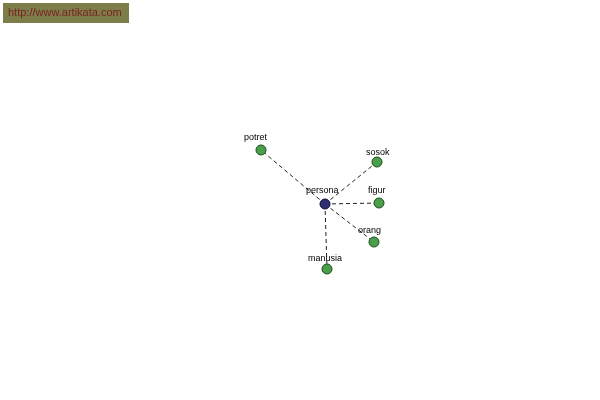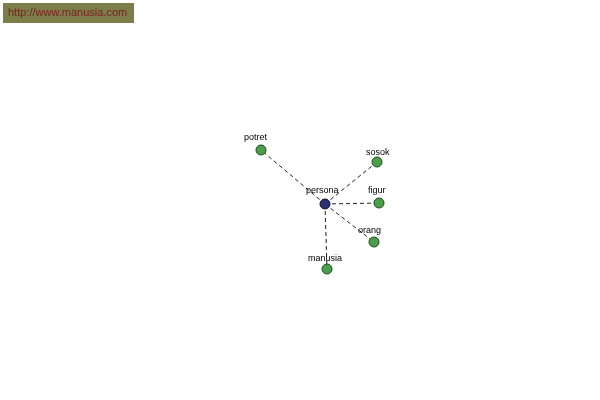--- a/index.html
+++ b/index.html
@@ -38,21 +38,21 @@
   }
   #graph-svg circle {
     cursor: pointer;
   }
 </style>
 </head>
 <body>
 
 <div class="page">
   <div class="banner">
-    <span>http://www.manusia.com</span>
+    <span>http://www.artikata.com</span>
   </div>
   <svg id="graph-svg" width="600" height="400" viewBox="0 0 600 400">
       <line x1="325" y1="204" x2="261" y2="150" stroke="#222222" stroke-width="1" stroke-dasharray="4 3"></line>
       <line x1="325" y1="204" x2="377" y2="162" stroke="#222222" stroke-width="1" stroke-dasharray="4 3"></line>
       <line x1="325" y1="204" x2="379" y2="203" stroke="#222222" stroke-width="1" stroke-dasharray="4 3"></line>
       <line x1="325" y1="204" x2="374" y2="242" stroke="#222222" stroke-width="1" stroke-dasharray="4 3"></line>
       <line x1="325" y1="204" x2="327" y2="269" stroke="#222222" stroke-width="1" stroke-dasharray="4 3"></line>
       <circle cx="325" cy="204" r="5" fill="#303070" stroke="#101038" stroke-width="1"></circle>
       <text x="306" y="193">persona</text>
       <circle cx="261" cy="150" r="5" fill="#4aa04a" stroke="#1e4d1e" stroke-width="1"></circle>

